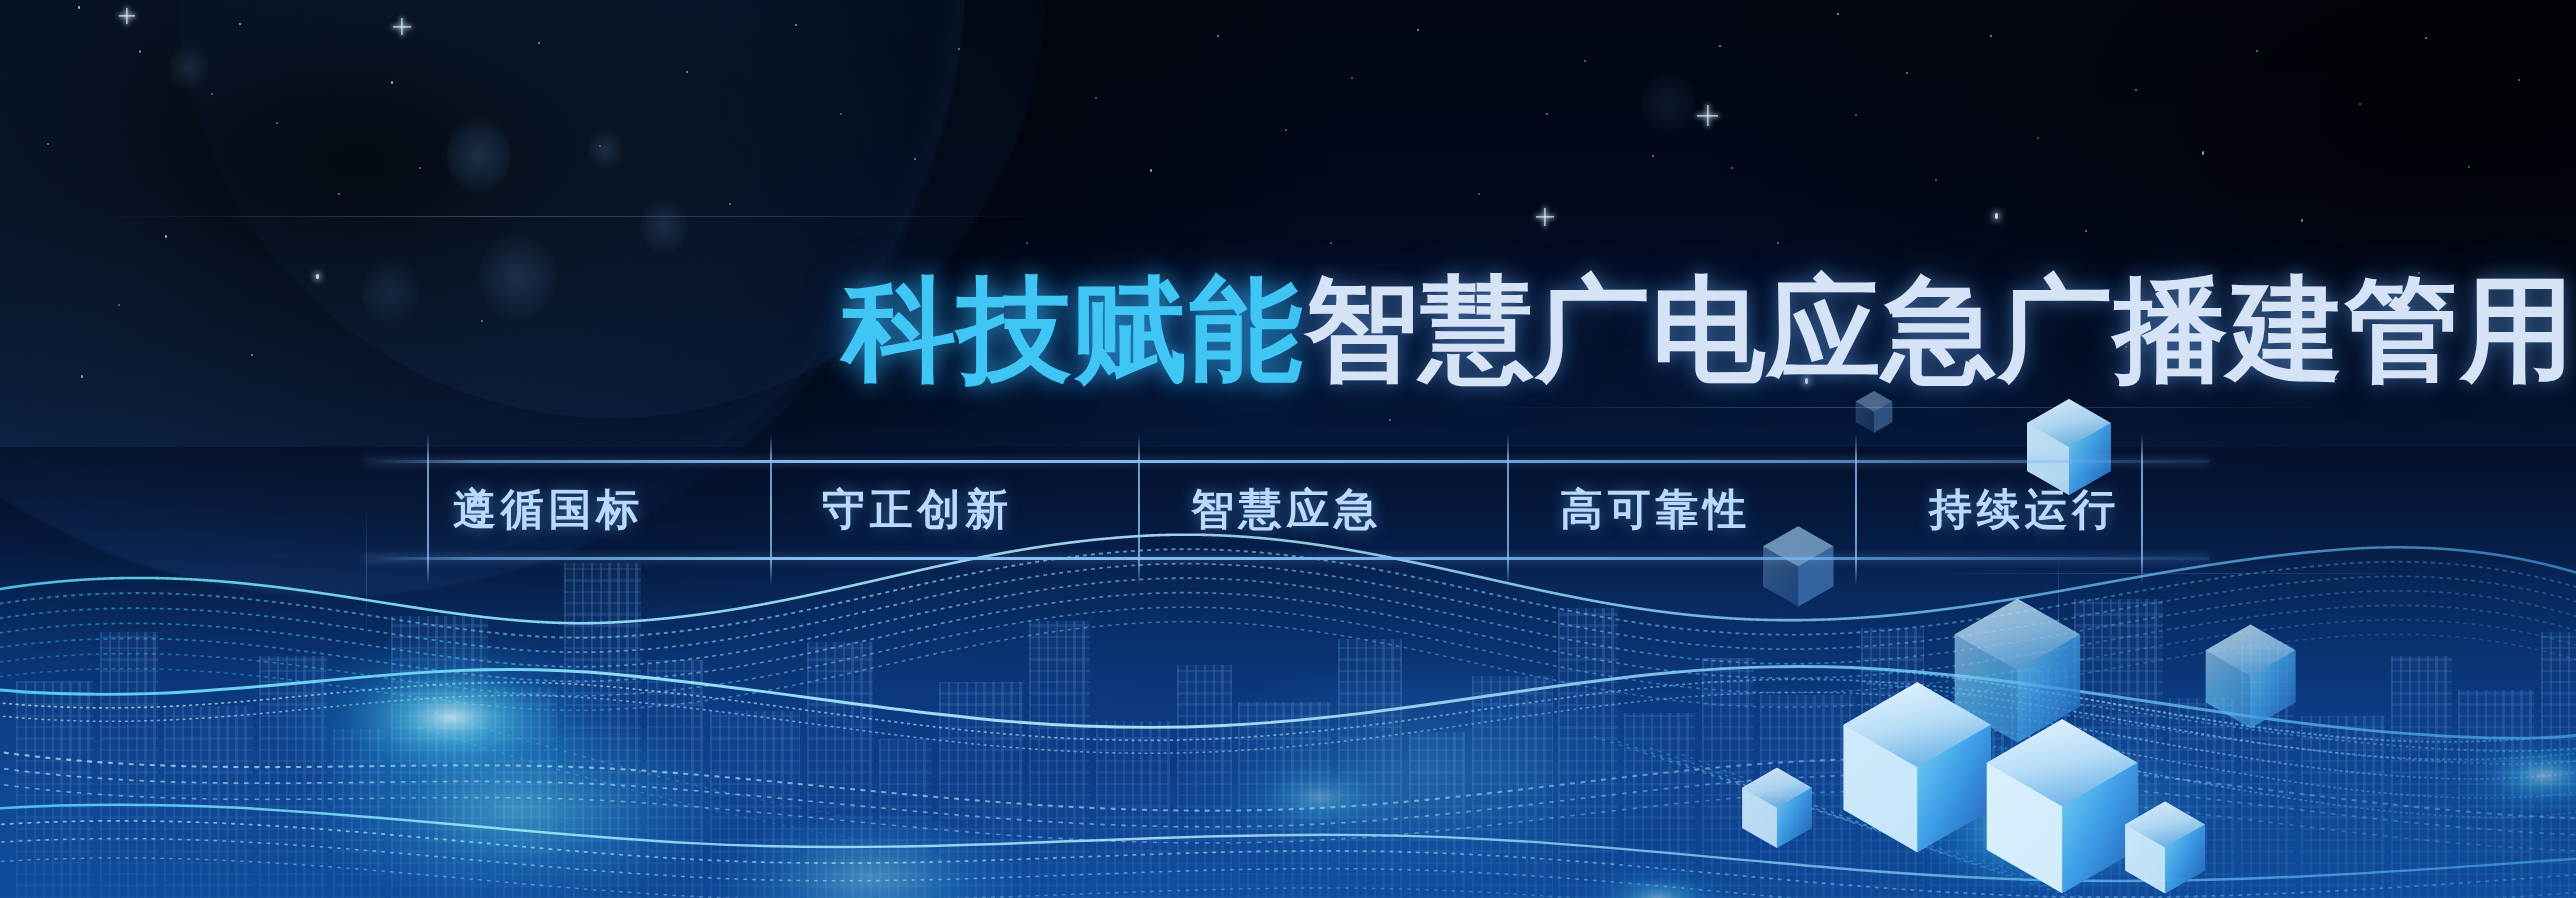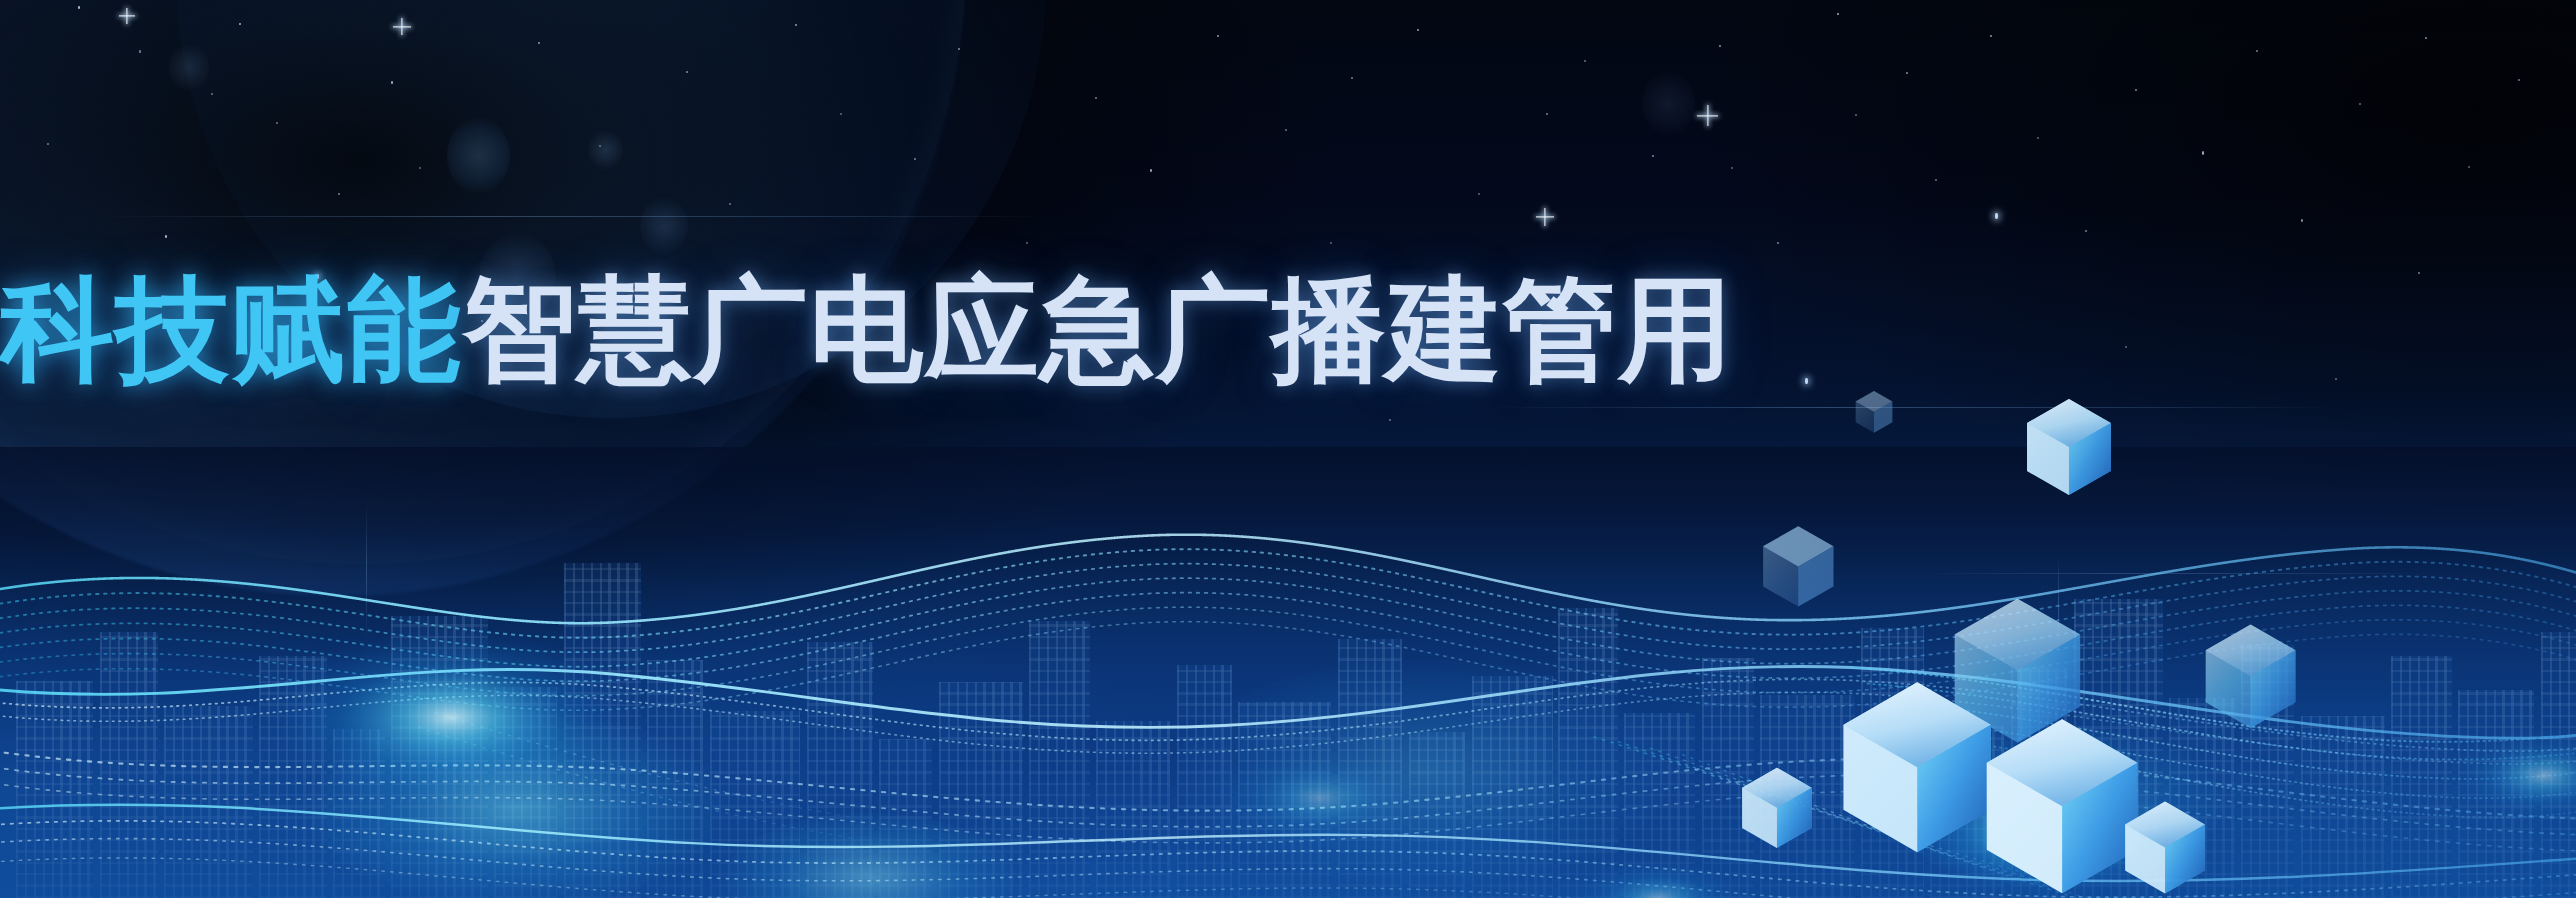--- a/index.html
+++ b/index.html
@@ -112,21 +112,21 @@
   }
 
   
   .hexwrap{ position:absolute; right:0; bottom:0; width:805px; height:515px; }
 
   
   .title{
     position:absolute;
     left:0; right:0;
     top:270px;
-    text-align:left;
+    text-align:right;
     white-space:nowrap;
     font-size:114px;
     line-height:119px;
     font-weight:bold;
     letter-spacing:1.6px;
     font-family:"DejaVu Sans","Liberation Sans",sans-serif;
   }
   .title .accent{
     color:#3FC6F4;
     text-shadow:0 0 21px rgba(50,170,235,0.75), 0 0 48px rgba(30,120,210,0.45);
@@ -493,15 +493,34 @@
         <polygon points="90,0 180,52 180,156 90,208 0,156 0,52" fill="url(#hxA)"></polygon>
         <polygon points="90,0 180,52 90,104 0,52" fill="url(#hxC)"></polygon>
         <polygon points="90,104 180,52 180,156 90,208" fill="url(#hxB)"></polygon>
         <polygon points="0,52 90,104 90,208 0,156" fill="#D7EEFD" opacity="0.9"></polygon>
       </g>
     </svg>
   </div>
 
   <h1 class="title"><span class="accent">科技赋能</span><span class="plain">智慧广电应急广播建管用</span></h1>
 
+  <div class="tagbar">
+    <div class="rule rule-top"></div>
+    <div class="rule rule-bot"></div>
+
+    <div class="divider" style="left:63px;"></div>
+    <div class="divider" style="left:406px;"></div>
+    <div class="divider" style="left:774px;"></div>
+    <div class="divider" style="left:1143px;"></div>
+    <div class="divider" style="left:1491px;"></div>
+    <div class="divider" style="left:1777px;"></div>
+
+    <div class="tags">
+      <div class="tag">遵循国标</div>
+      <div class="tag">守正创新</div>
+      <div class="tag">智慧应急</div>
+      <div class="tag">高可靠性</div>
+      <div class="tag">持续运行</div>
+    </div>
+  </div>
 
 </div>
 
 
 </body></html>

